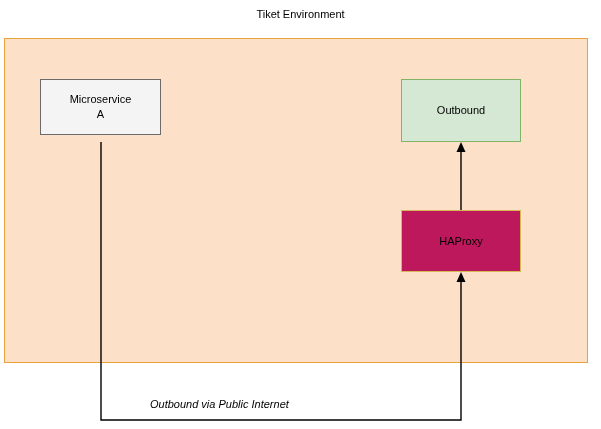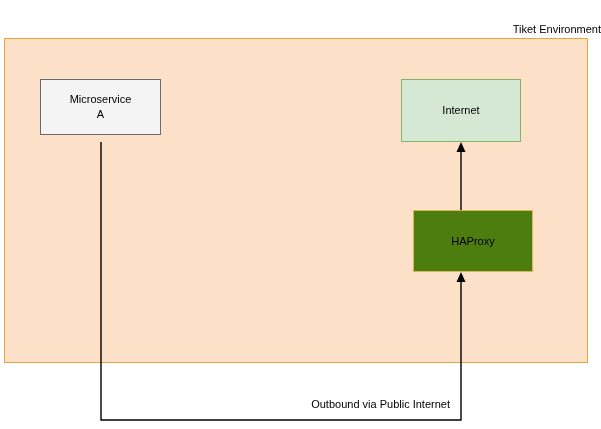--- a/index.html
+++ b/index.html
@@ -17,23 +17,23 @@
   #diagram-canvas {
     position: absolute;
     left: 0;
     top: 0;
     width: 601px;
     height: 429px;
   }
   .env-title {
     position: absolute;
     left: 0;
-    top: 22px;
+    top: 7px;
     width: 601px;
-    text-align: right;
+    text-align: center;
     font-size: 11px;
     color: #000000;
     line-height: 14px;
     white-space: nowrap;
   }
   .env-container {
     position: absolute;
     left: 4px;
     top: 38px;
     width: 584px;
@@ -68,35 +68,35 @@
     width: 120px;
     height: 63px;
     background: #d5e8d4;
     border: 1.2px solid #82b366;
   }
   .node-haproxy {
     left: 401px;
     top: 210px;
     width: 120px;
     height: 62px;
-    background: #4d7c0f;
+    background: #be185d;
     border: 1.2px solid #d6b656;
-    margin-left: 12px;
   }
   .edge-label {
     position: absolute;
     left: 150px;
     top: 397px;
     width: 300px;
-    text-align: right;
+    text-align: left;
     font-size: 11px;
     line-height: 14px;
     color: #000000;
     background: #ffffff;
     white-space: nowrap;
+    font-style: italic;
   }
   svg.connectors {
     position: absolute;
     left: 0;
     top: 0;
     width: 601px;
     height: 429px;
     overflow: visible;
     pointer-events: none;
   }
@@ -120,21 +120,21 @@
       <polygon points="461,272 456.5,282 465.5,282" fill="#000000"></polygon>
     </g>
   </svg>
 
   <div class="node node-microservice-a">
     <span>Microservice
 A</span>
   </div>
 
   <div class="node node-monolith">
-    <span>Internet</span>
+    <span>Outbound</span>
   </div>
 
   <div class="node node-haproxy">
     <span>HAProxy</span>
   </div>
 
   <div class="edge-label">Outbound via Public Internet</div>
 
 </div>
 

